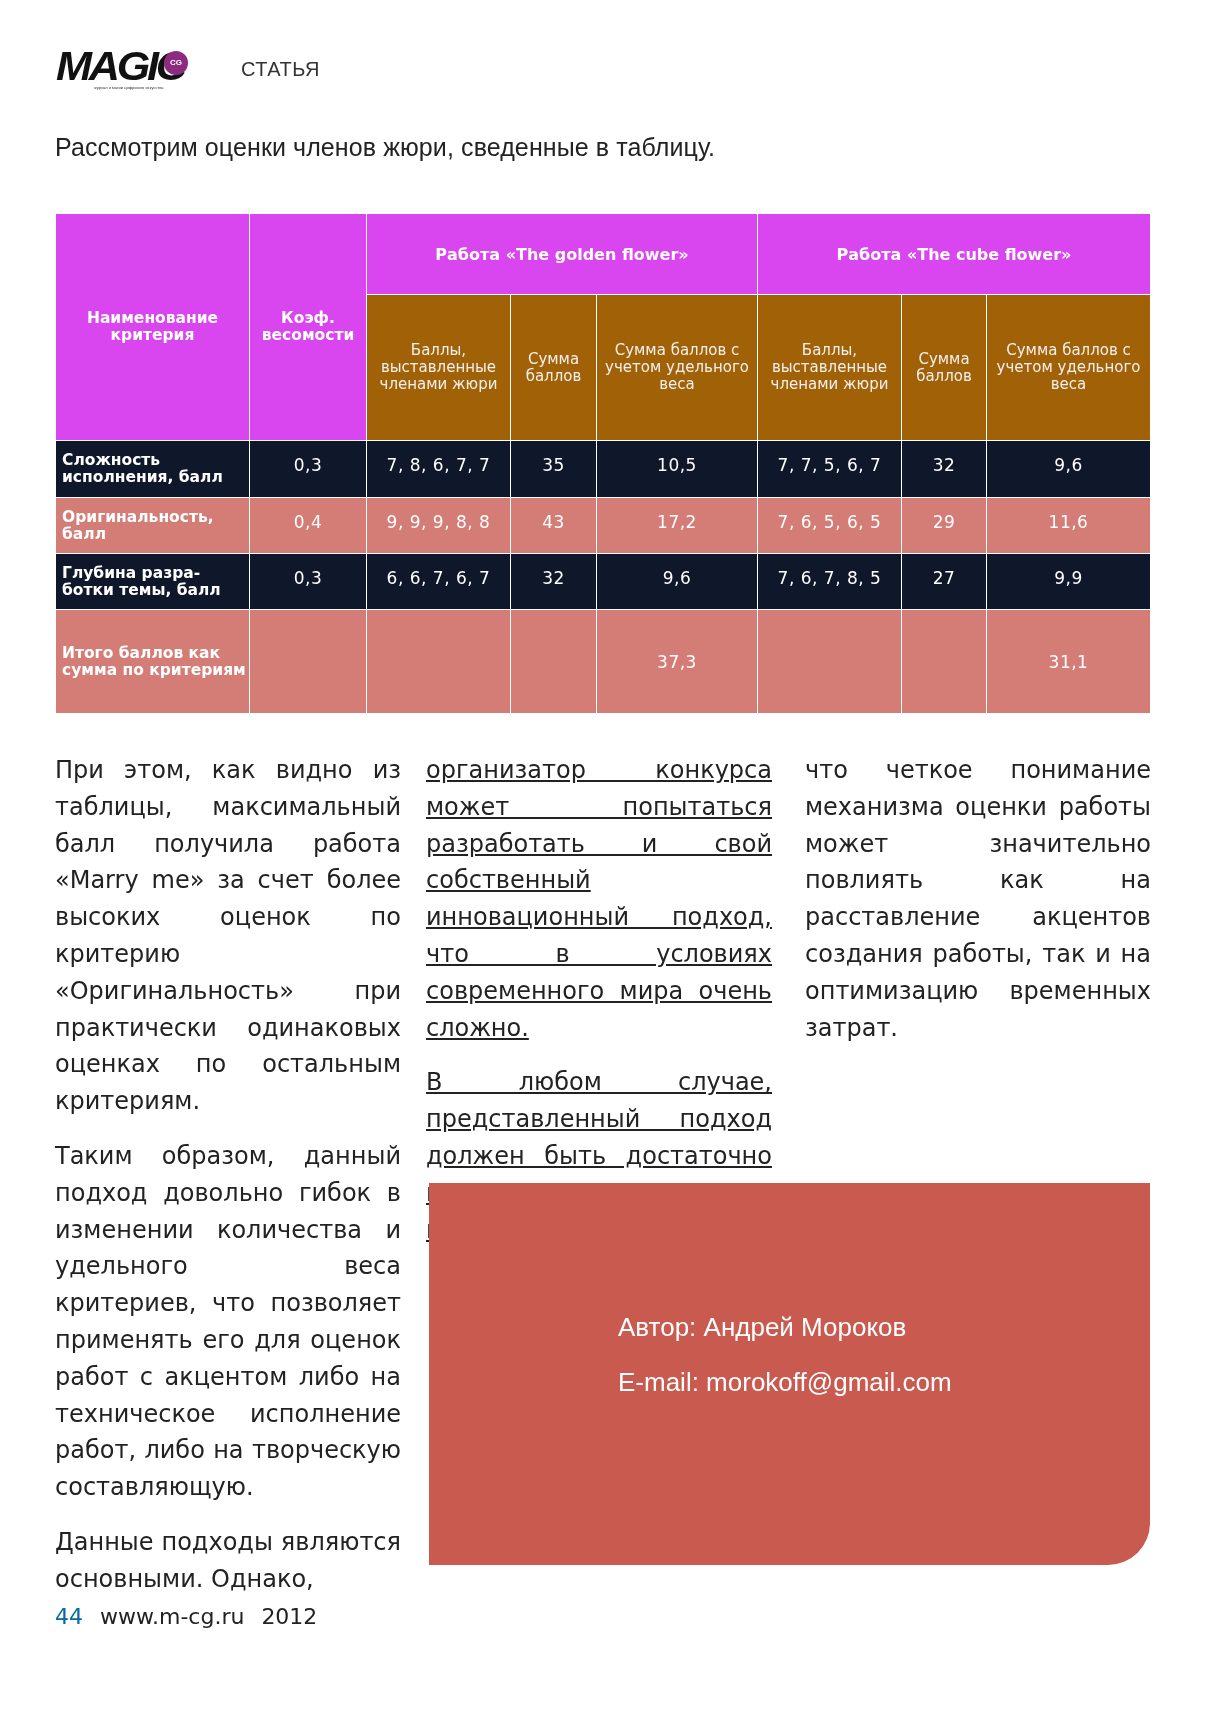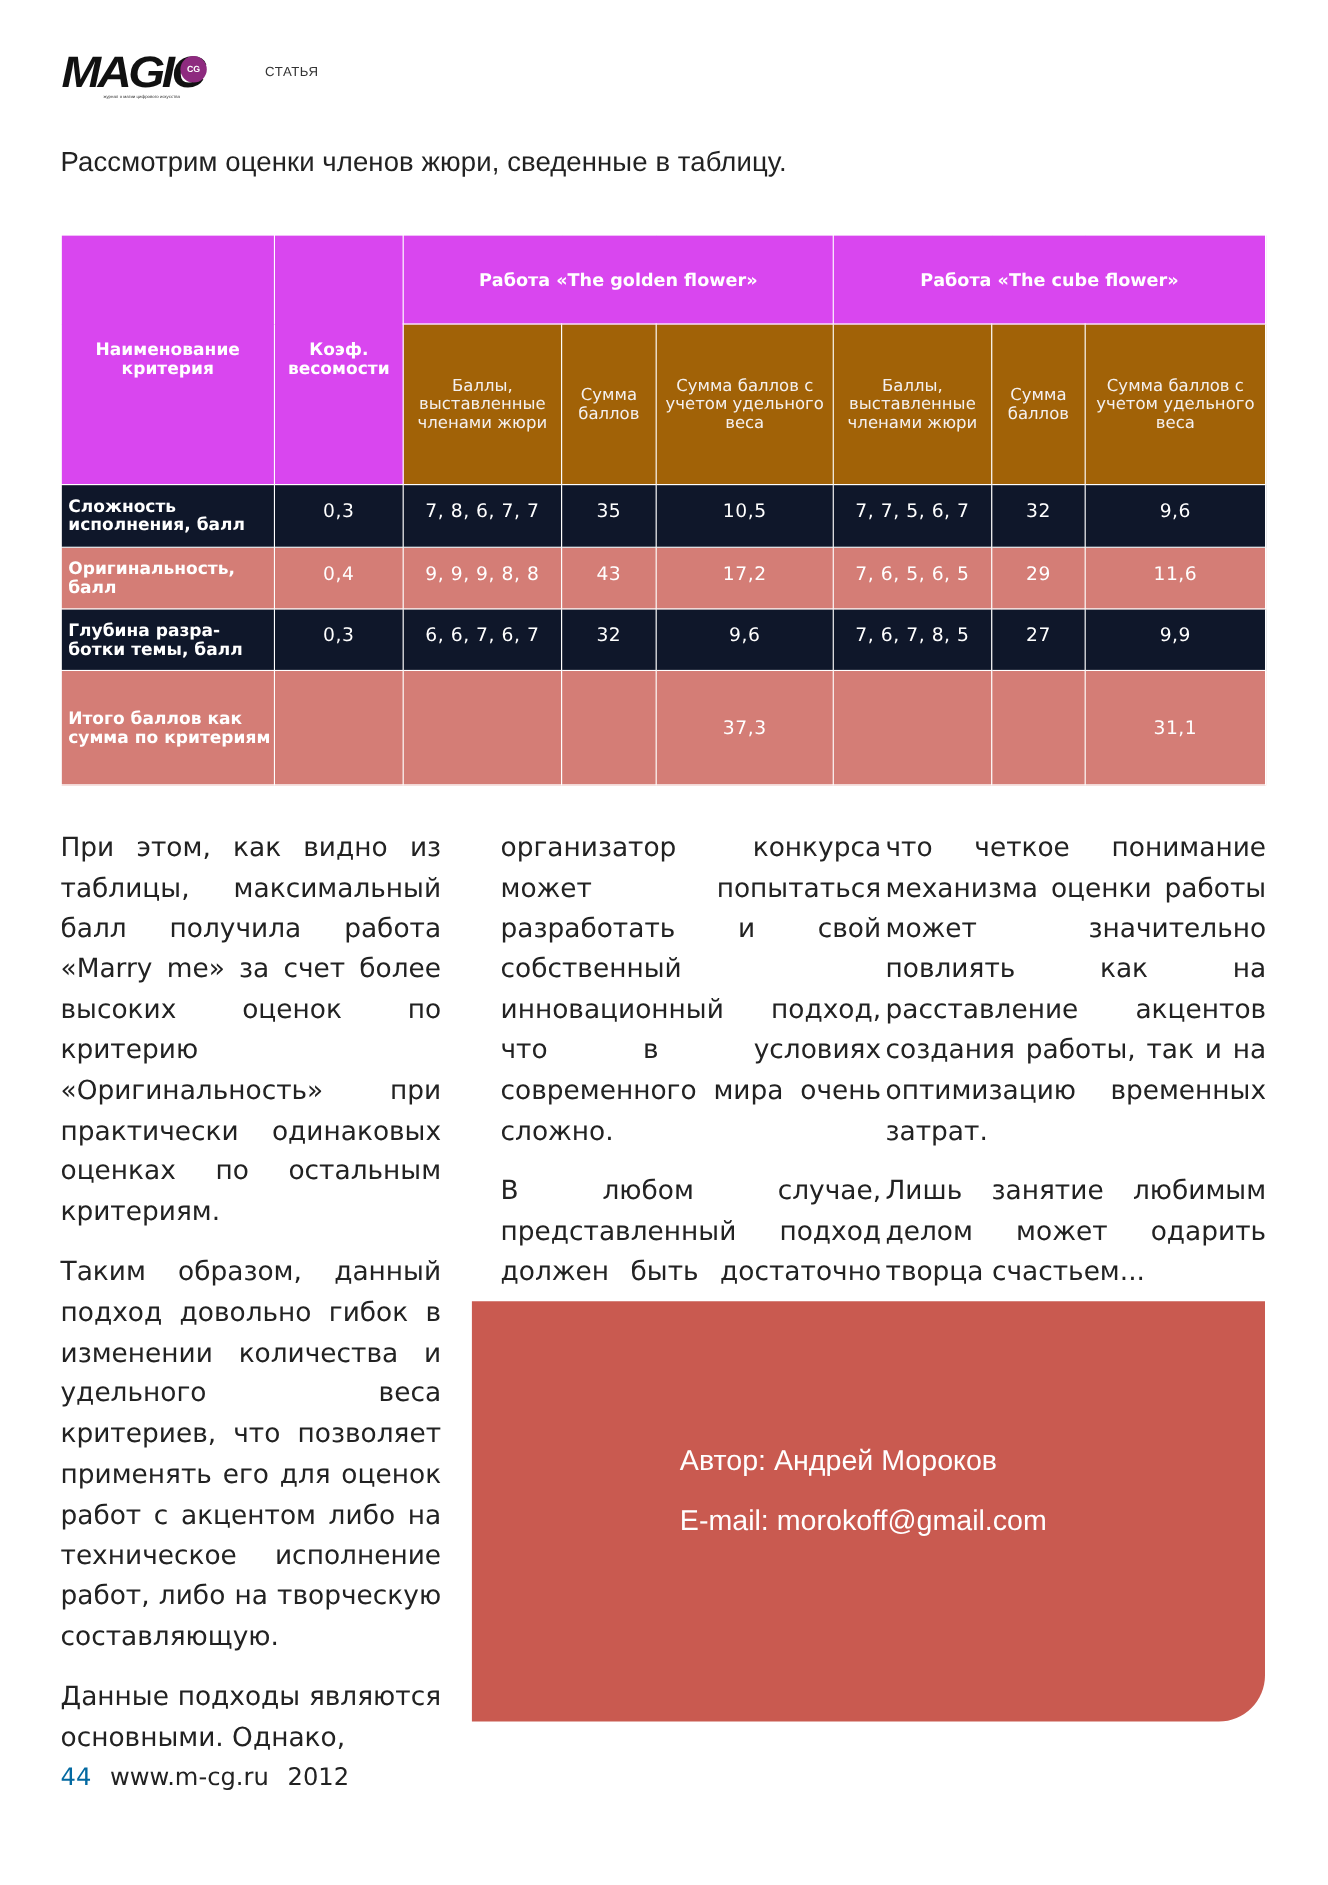--- a/index.html
+++ b/index.html
@@ -3,21 +3,21 @@
 <meta charset="utf-8">
 <style>
   html, body { margin: 0; padding: 0; background: #ffffff; }
   body { width: 1207px; height: 1714px; position: relative; overflow: hidden; font-family: "DejaVu Sans", sans-serif; color: #2a2a2a; }
 
   
   .logo { position: absolute; left: 56px; top: 46px; width: 130px; height: 44px; }
   .logo-word { position: absolute; left: 0; top: 0; font-family: "Liberation Sans", sans-serif; font-weight: 900; font-style: italic; font-size: 40px; letter-spacing: -3px; color: #111; line-height: 40px; transform: scaleX(1.08); transform-origin: left top; }
   .logo-badge { position: absolute; left: 108px; top: 5px; width: 24px; height: 24px; border-radius: 50%; background: #8e2a7f; color: #fff; font-size: 8px; font-weight: bold; line-height: 24px; text-align: center; font-family: "Liberation Sans", sans-serif; }
   .logo-tag { position: absolute; left: 38px; top: 39px; font-size: 4px; color: #333; white-space: nowrap; font-family: "Liberation Sans", sans-serif; }
-  .section-label { position: absolute; left: 241px; top: 58px; font-family: "Liberation Sans", sans-serif; font-size: 12px; letter-spacing: 0.5px; color: #333; }
+  .section-label { position: absolute; left: 241px; top: 58px; font-family: "Liberation Sans", sans-serif; font-size: 20px; letter-spacing: 0.5px; color: #333; }
 
   .intro { position: absolute; left: 55px; top: 133px; font-family: "Liberation Sans", sans-serif; font-size: 25px; color: #222; letter-spacing: 0.1px; }
 
   
   .tbl { position: absolute; left: 55px; top: 213px; width: 1095px; border-collapse: collapse; table-layout: fixed; font-family: "DejaVu Sans", sans-serif; }
   .tbl td, .tbl th { border: 1.5px solid #ffffff; padding: 0; color: #fff; text-align: center; }
   .tbl th { font-weight: bold; }
   .h-dark { background: #d946ef; }
   .h-light { background: #a16207; font-weight: normal !important; font-size: 15px; line-height: 17px; color: #f4f0ef !important; }
   .h-main { font-size: 15.5px; line-height: 17px; }
@@ -25,21 +25,21 @@
   .r-dark td { background: #0f172a; }
   .r-light td { background: #d47d76; }
   .crit { text-align: left !important; padding-left: 6px !important; font-weight: bold; font-size: 15.5px; line-height: 17px; vertical-align: middle; }
   .val { font-size: 17px; font-weight: normal; letter-spacing: 0.5px; vertical-align: top; padding-top: 14px !important; }
   .val-total { vertical-align: middle; padding-top: 0 !important; }
 
   
   .col { position: absolute; top: 752px; width: 346px; font-family: "DejaVu Sans", sans-serif; font-size: 24px; line-height: 36.8px; color: #222; text-align: justify; }
   .col p { margin: 0 0 18px 0; }
   .col1 { left: 55px; }
-  .col2 { left: 455px; }
+  .col2 { left: 426px; text-decoration: underline; }
   .col3 { left: 805px; }
 
   
   .author-box { position: absolute; left: 429px; top: 1183px; width: 721px; height: 382px; background: #c95a50; border-bottom-right-radius: 42px; }
   .author-lines { position: absolute; left: 189px; top: 117px; font-family: "Liberation Sans", sans-serif; font-size: 26px; color: #fff; line-height: 55px; }
   .author-lines div { white-space: nowrap; }
 
   
   .footer { position: absolute; left: 55px; top: 1604px; font-family: "DejaVu Sans", sans-serif; font-size: 22px; color: #222; }
   .page-num { color: #0369a1; margin-right: 10px; }
@@ -129,21 +129,20 @@
   <p>При этом, как видно из таблицы, максимальный балл получила работа «Marry me» за счет более высоких оценок по критерию «Оригинальность» при практически одинаковых оценках по остальным критериям.</p>
   <p>Таким образом, данный подход довольно гибок в изменении количества и удельного веса критериев, что позволяет применять его для оценок работ с акцентом либо на техническое исполнение работ, либо на творческую составляющую.</p>
   <p>Данные подходы являются основными. Однако,</p>
 </div>
 <div class="col col2">
   <p>организатор конкурса может попытаться разработать и свой собственный инновационный подход, что в условиях современного мира очень сложно.</p>
   <p>В любом случае, представленный подход должен быть достаточно прозрачным и понятным, потому</p>
 </div>
 <div class="col col3">
   <p>что четкое понимание механизма оценки работы может значительно повлиять как на расставление акцентов создания работы, так и на оптимизацию временных затрат.</p>
-  <p>Лишь занятие любимым делом может одарить творца счастьем...</p>
 </div>
 
 <div class="author-box">
   <div class="author-lines">
     <div>Автор: Андрей Мороков</div>
     <div>E-mail: morokoff@gmail.com</div>
   </div>
 </div>
 
 <div class="footer">

